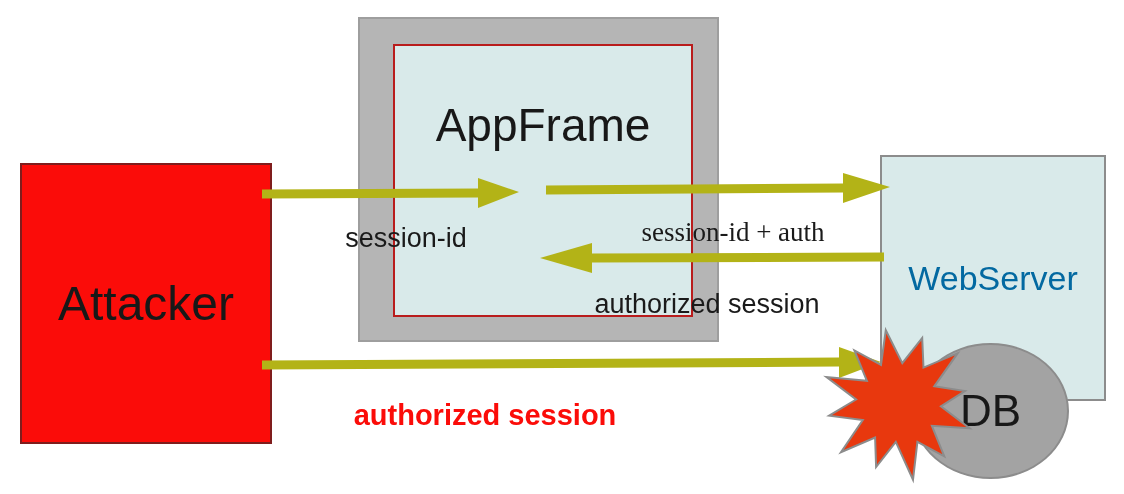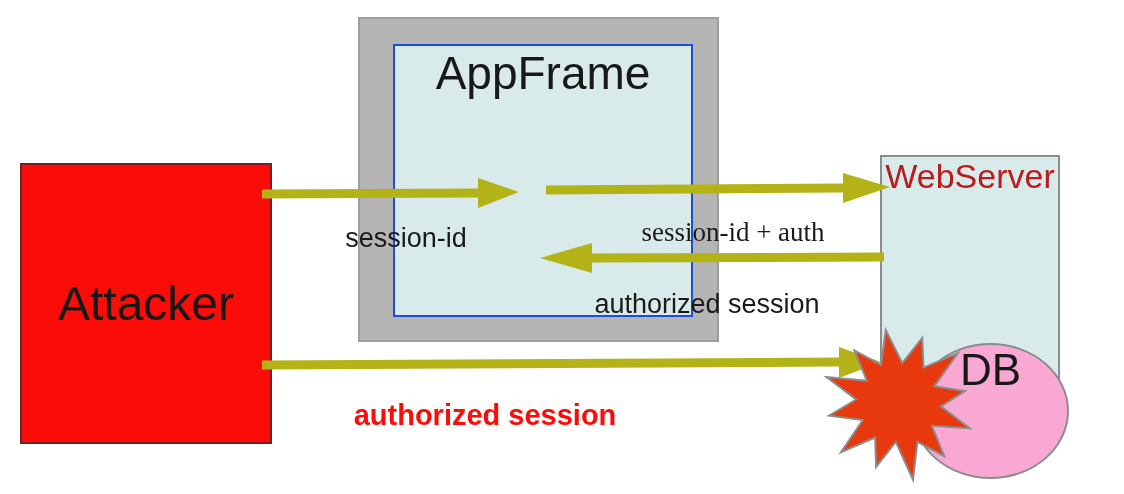--- a/index.html
+++ b/index.html
@@ -15,34 +15,34 @@
     background:#fb0c09; border:2px solid #7f1d1d;
     display:flex; align-items:center; justify-content:center;
     font-size:48px; color:#181818; z-index:1;
   }
   .appframe-outer {
     left:358px; top:17px; width:361px; height:325px;
     background:#b5b5b5; border:2px solid #9e9e9e; z-index:1;
   }
   .appframe-inner {
     left:393px; top:44px; width:300px; height:273px;
-    background:#d9eaea; border:2px solid #1d4ed8;
-    text-align:center; 
+    background:#d9eaea; border:2px solid #b91c1c;
+    text-align:center; padding-top:52px;
     font-size:46px; color:#181818; z-index:2;
   }
   .webserver-box {
-    left:880px; top:155px; width:180px; height:246px;
+    left:880px; top:155px; width:226px; height:246px;
     background:#d9eaea; border:2px solid #8c8c8c;
-    display:flex; justify-content:center;
-    font-size:34px; color:#b91c1c; z-index:1;
+    display:flex; align-items:center; justify-content:center;
+    font-size:34px; color:#0369a1; z-index:1;
   }
   .db-ellipse {
     left:912px; top:343px; width:157px; height:136px;
-    background:#f9a8d4; border:2px solid #8c8c8c; border-radius:50%;
-    display:flex; justify-content:center;
+    background:#a3a3a3; border:2px solid #8c8c8c; border-radius:50%;
+    display:flex; align-items:center; justify-content:center;
     font-size:44px; color:#181818; z-index:2;
   }
   .arrows-layer { z-index:3; }
   .explosion-layer { z-index:4; }
 
   .edge-label {
     position:absolute; white-space:nowrap; transform:translateX(-50%);
     font-size:27px; color:#1a1a1a; z-index:5; line-height:1;margin-top:19px;
   }
   .edge-label.alert { font-weight:bold; font-size:29px; color:#fb0c09; }

